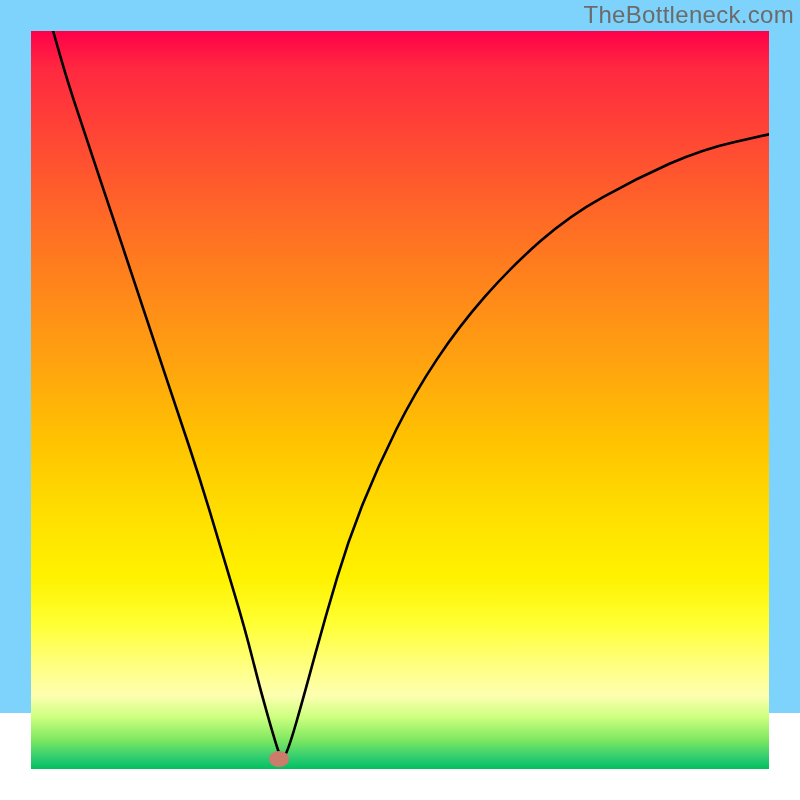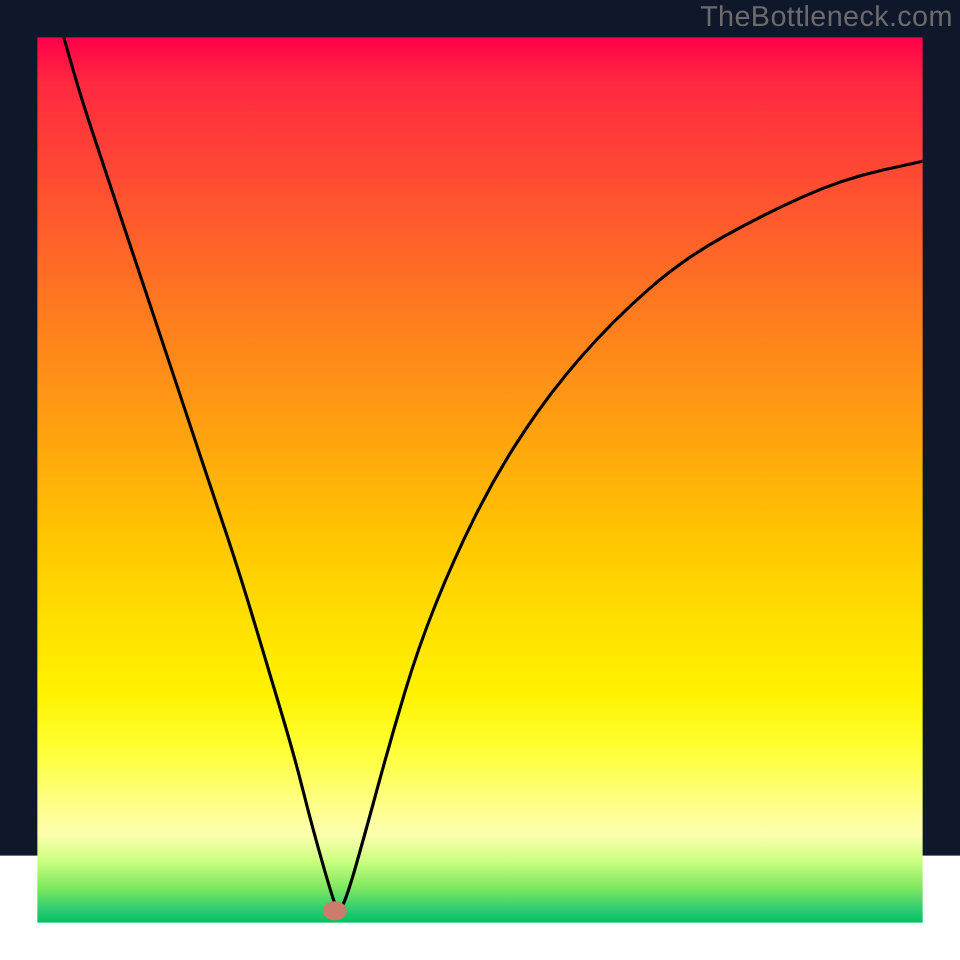--- a/index.html
+++ b/index.html
@@ -7,21 +7,21 @@
     padding: 0;
     width: 800px;
     height: 800px;
     overflow: hidden;
     background: #fff;
   }
   .chart-root {
     position: relative;
     width: 800px;
     height: 713px;
-    background: #0f172a;
+    background: #7dd3fc;
   }
   .watermark {
     position: absolute;
     top: 1px;
     right: 6px;
     color: #6b6b6b;
     font-family: Arial, Helvetica, sans-serif;
     font-size: 24px;
     letter-spacing: 0.3px;
     z-index: 10;

